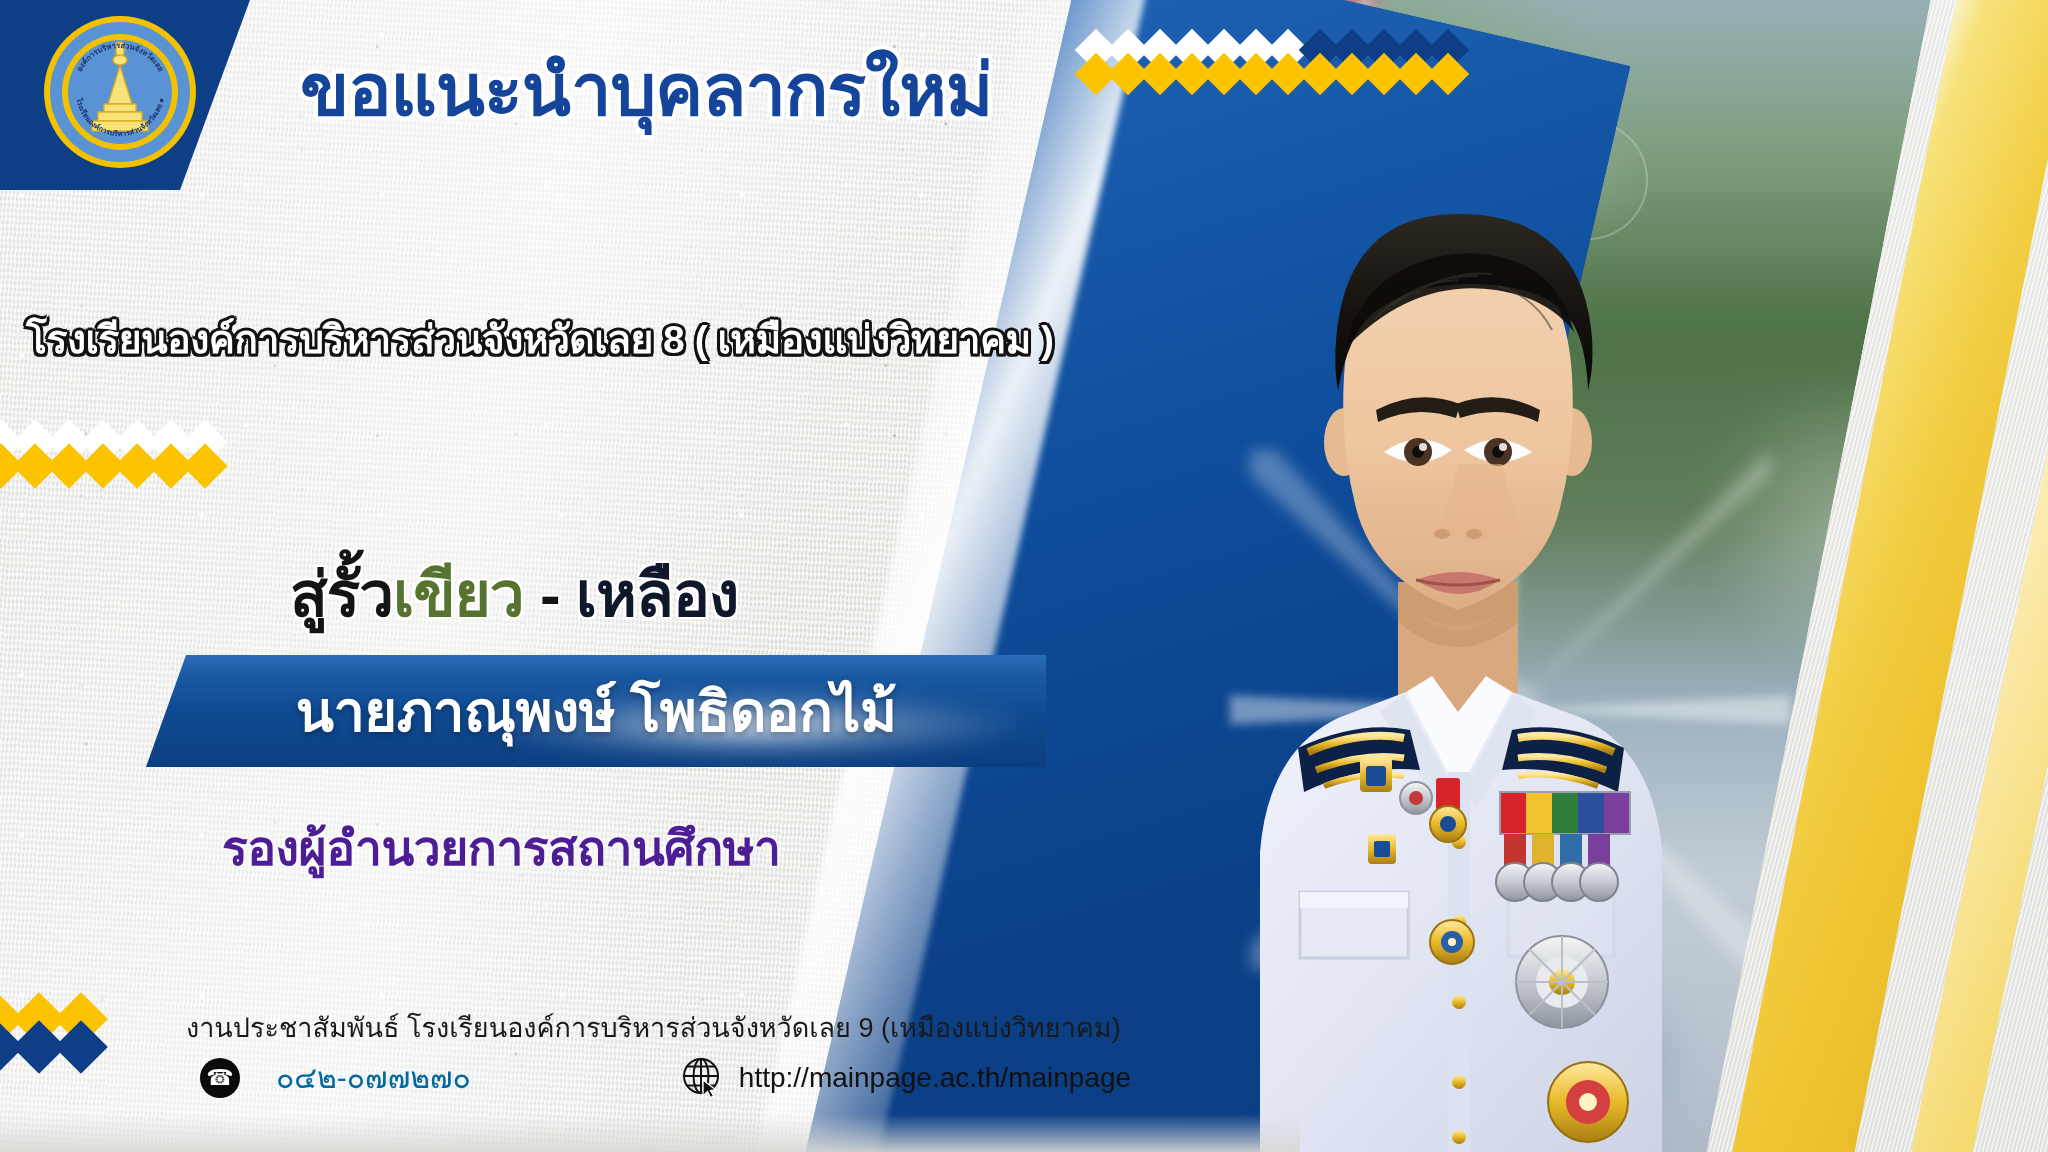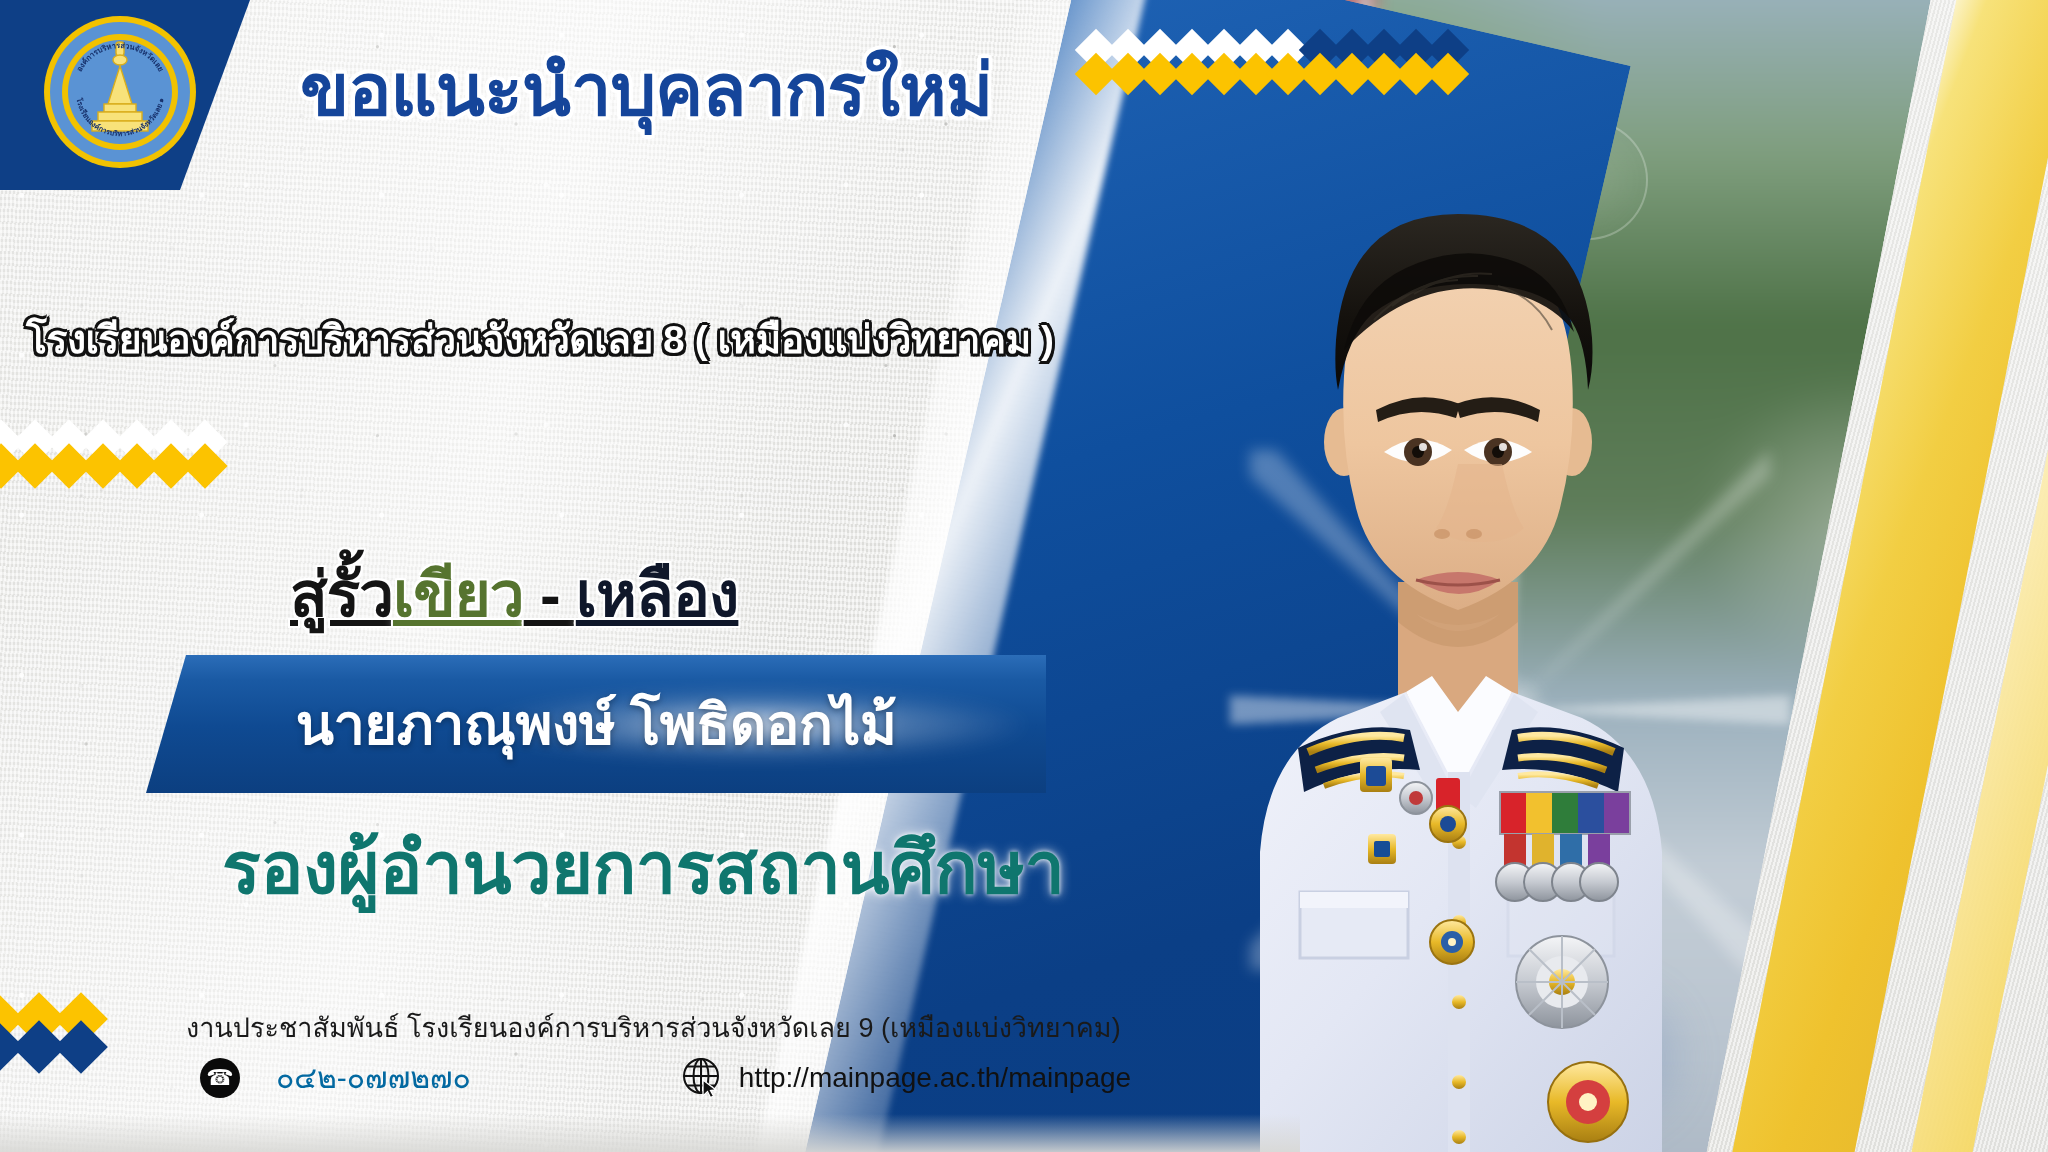--- a/index.html
+++ b/index.html
@@ -213,44 +213,43 @@
     font-size:62px;font-weight:bold;white-space:nowrap;letter-spacing:-1px;
   }
   .slogan .dark{color:#141414;}
   .slogan .green{color:#56742f;}
   .slogan .dash{color:#141414;}
   .slogan .yellow{color:#0f172a;}
   .slogan span{
     text-shadow:
       -2px -2px 0 #fff, 2px -2px 0 #fff, -2px 2px 0 #fff, 2px 2px 0 #fff,
       0 0 10px rgba(255,255,255,.8);
-    text-decoration: underline;
   }
 
   .name-banner{
-    position:absolute;left:146px;top:655px;width:900px;height:138px;
+    position:absolute;left:146px;top:655px;width:900px;height:112px;
     background:linear-gradient(180deg,#2b6db8 0%, #1a5aa4 18%, #0f4a92 52%, #0c3f80 100%);
     clip-path:polygon(40px 0, 100% 0, 100% 100%, 0 100%);
     overflow:hidden;
   }
   .banner-glow{
     position:absolute;left:330px;top:34px;width:560px;height:72px;
     background:radial-gradient(ellipse at center, rgba(255,255,255,.85) 0%, rgba(255,255,255,.25) 38%, transparent 70%);
     filter:blur(9px);
   }
   .name-text{
     position:absolute;left:0;top:0;width:100%;height:100%;
     display:flex;align-items:center;justify-content:center;
     font-size:56px;font-weight:bold;color:#fff;letter-spacing:-.5px;
     white-space:nowrap;
     text-shadow:0 2px 6px rgba(0,0,0,.35);
   }
   .position{
     position:absolute;left:222px;top:810px;
-    font-size:72px;font-weight:bold;color:#0f766e;white-space:nowrap;
+    font-size:48px;font-weight:bold;color:#4c1d95;white-space:nowrap;
     letter-spacing:-.5px;
     text-shadow:0 0 12px rgba(255,255,255,.85), 0 0 4px rgba(255,255,255,.9);
   }
 
   
   .footer{position:absolute;left:0;bottom:0;width:1300px;height:160px;z-index:8;}
   .footer-line{
     position:absolute;left:186px;top:14px;
     font-size:27px;color:#1a1a1a;white-space:nowrap;
   }

